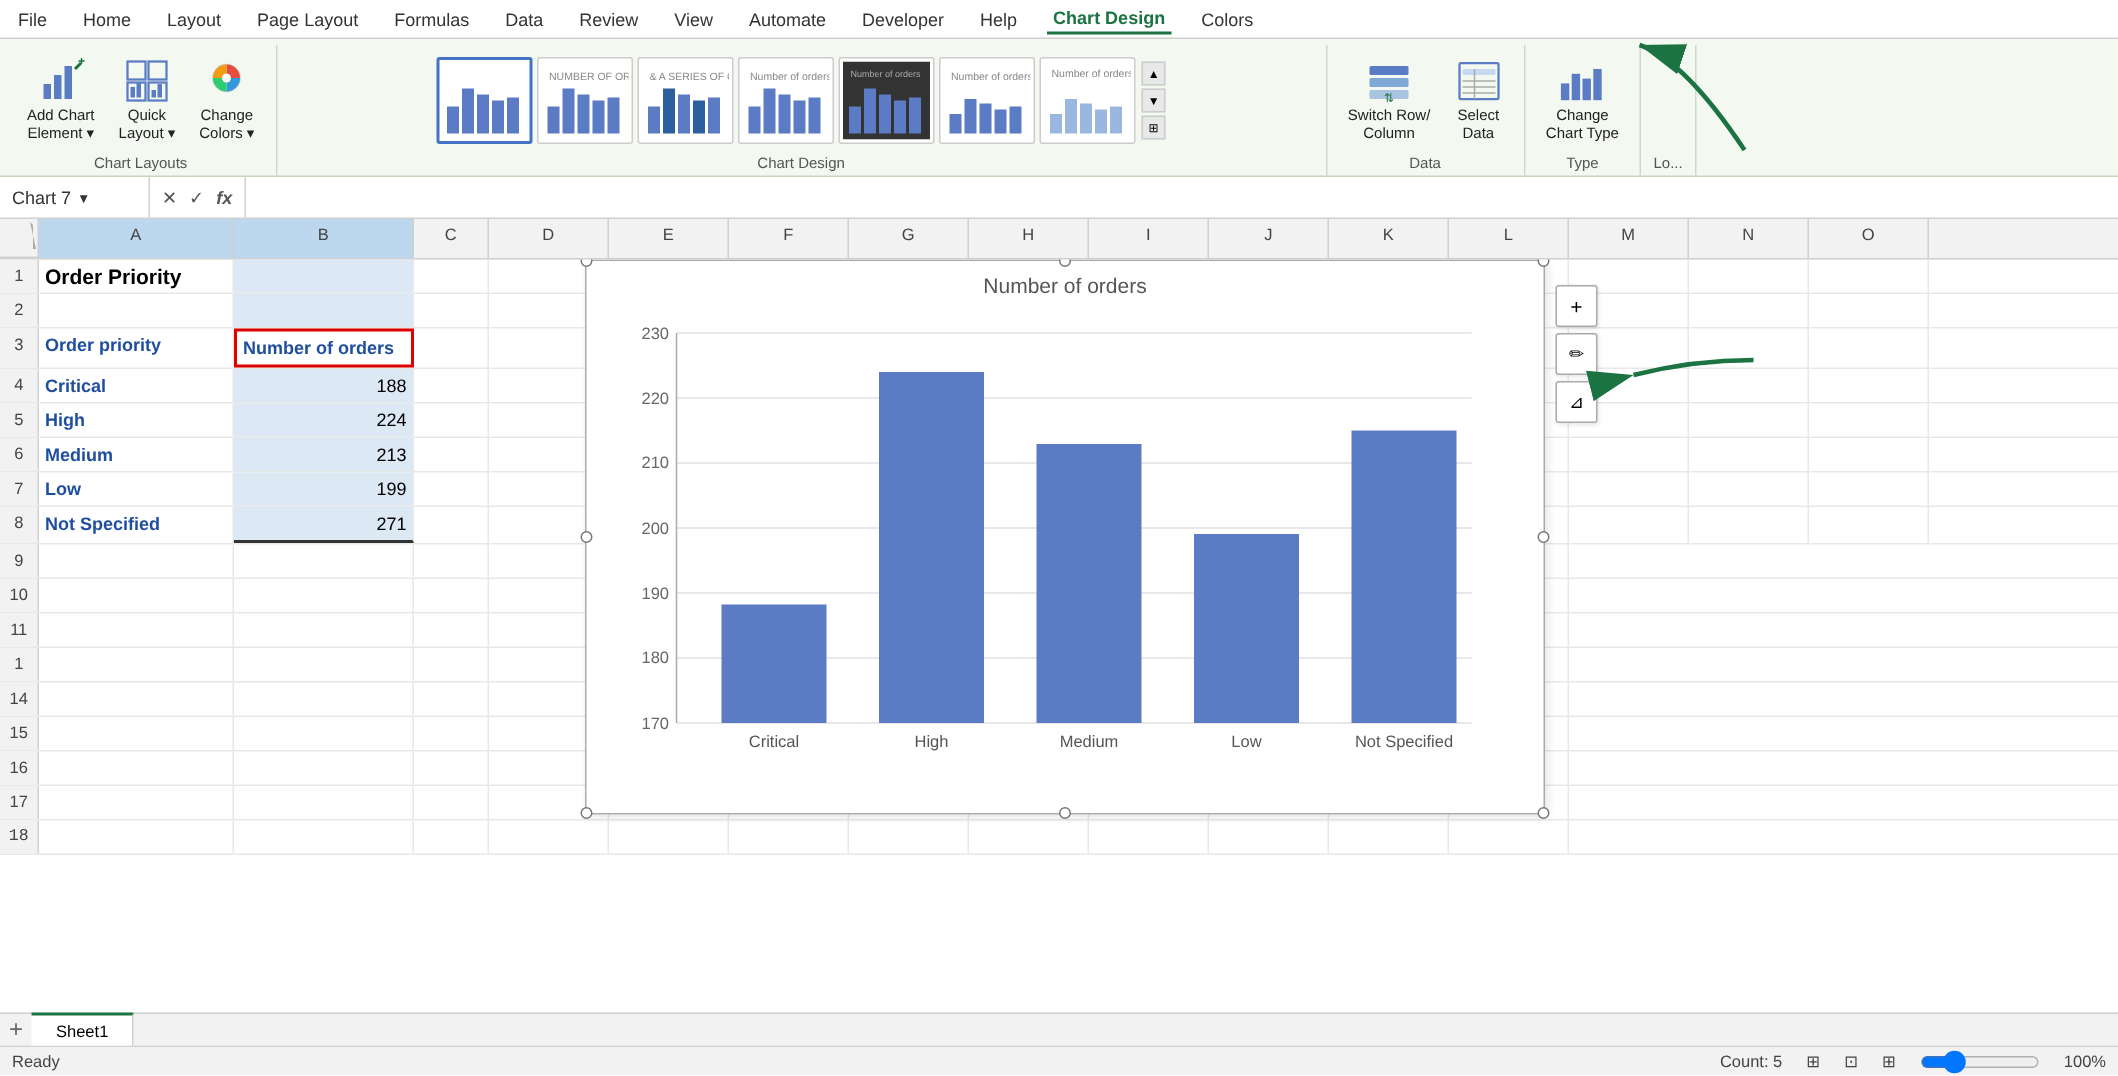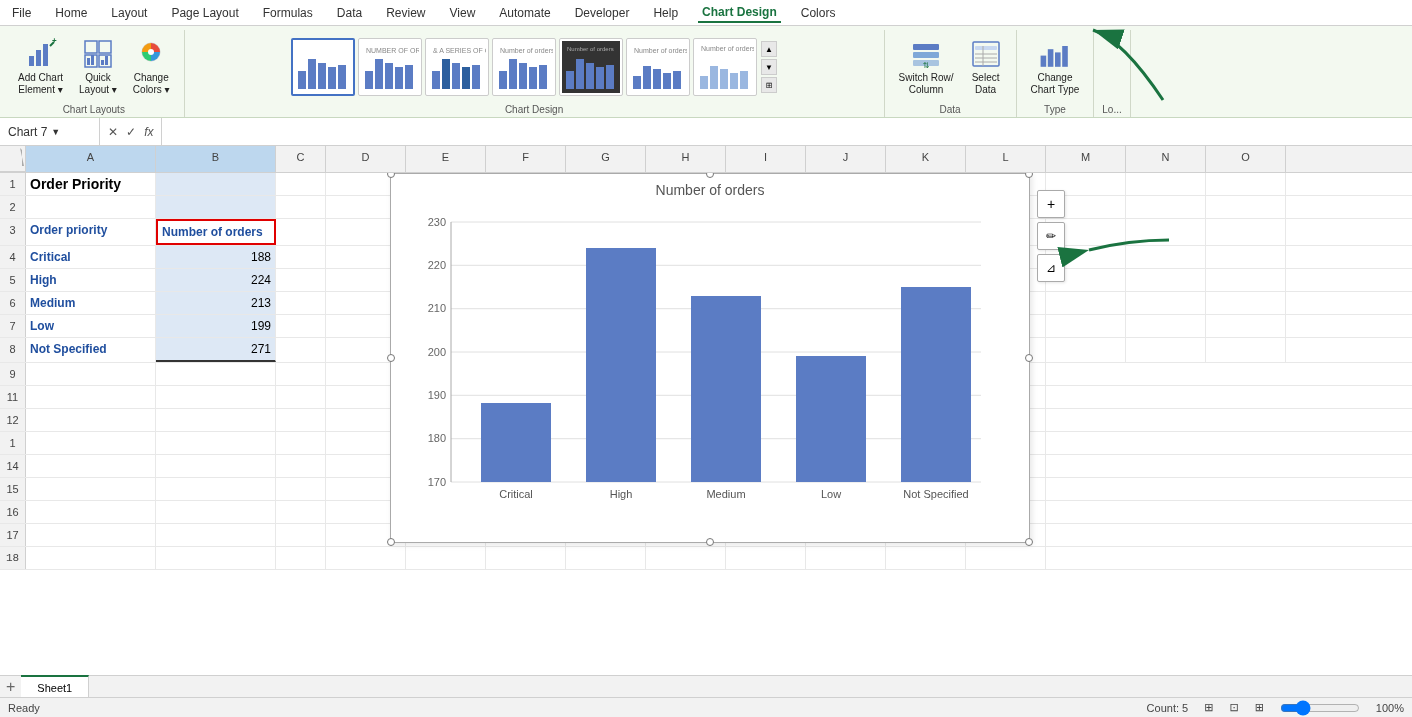--- a/index.html
+++ b/index.html
@@ -512,21 +512,21 @@
   </div>
 
   <div class="formula-bar">
     <div class="name-box">
       <span>Chart 7</span>
       <span style="font-size:9px;">▼</span>
     </div>
     <div class="formula-dividers">
       <span class="formula-icon">✕</span>
       <span class="formula-icon">✓</span>
-      <span class="formula-icon" style="font-style:italic;font-weight:normal;">fx</span>
+      <span class="formula-icon" style="font-style:italic;font-weight:bold;">fx</span>
     </div>
     <input class="formula-input" type="text" readonly="" value="" style="">
   </div>
 
   <div class="main-area" style="flex:1;display:flex;flex-direction:column;overflow:hidden;">
 
     <div class="col-headers">
       <div class="corner-cell">
         <svg width="26" height="22" viewBox="0 0 26 22">
             <polygon points="20,2 24,20 22,20 22,4" fill="#aaa"></polygon>
@@ -713,36 +713,36 @@
             <div class="cell" style="width:80px;"></div>
             <div class="cell" style="width:80px;"></div>
             <div class="cell" style="width:80px;"></div>
             <div class="cell" style="width:80px;"></div>
             <div class="cell" style="width:80px;"></div>
             <div class="cell" style="width:80px;"></div>
             <div class="cell" style="width:80px;"></div>
             <div class="cell" style="width:80px;"></div>
         </div>
         <div class="grid-row" style="min-height:22px;">
-            <div class="row-header">11</div>
+            <div class="row-header">10</div>
             <div class="cell" style="width:130px;"></div>
             <div class="cell" style="width:120px;"></div>
             <div class="cell" style="width:50px;"></div>
             <div class="cell" style="width:80px;"></div>
             <div class="cell" style="width:80px;"></div>
             <div class="cell" style="width:80px;"></div>
             <div class="cell" style="width:80px;"></div>
             <div class="cell" style="width:80px;"></div>
             <div class="cell" style="width:80px;"></div>
             <div class="cell" style="width:80px;"></div>
             <div class="cell" style="width:80px;"></div>
             <div class="cell" style="width:80px;"></div>
           </div>
         <div class="grid-row" style="min-height:22px;">
-            <div class="row-header">12</div>
+            <div class="row-header">11</div>
             <div class="cell" style="width:130px;"></div>
             <div class="cell" style="width:120px;"></div>
             <div class="cell" style="width:50px;"></div>
             <div class="cell" style="width:80px;"></div>
             <div class="cell" style="width:80px;"></div>
             <div class="cell" style="width:80px;"></div>
             <div class="cell" style="width:80px;"></div>
             <div class="cell" style="width:80px;"></div>
             <div class="cell" style="width:80px;"></div>
             <div class="cell" style="width:80px;"></div>

